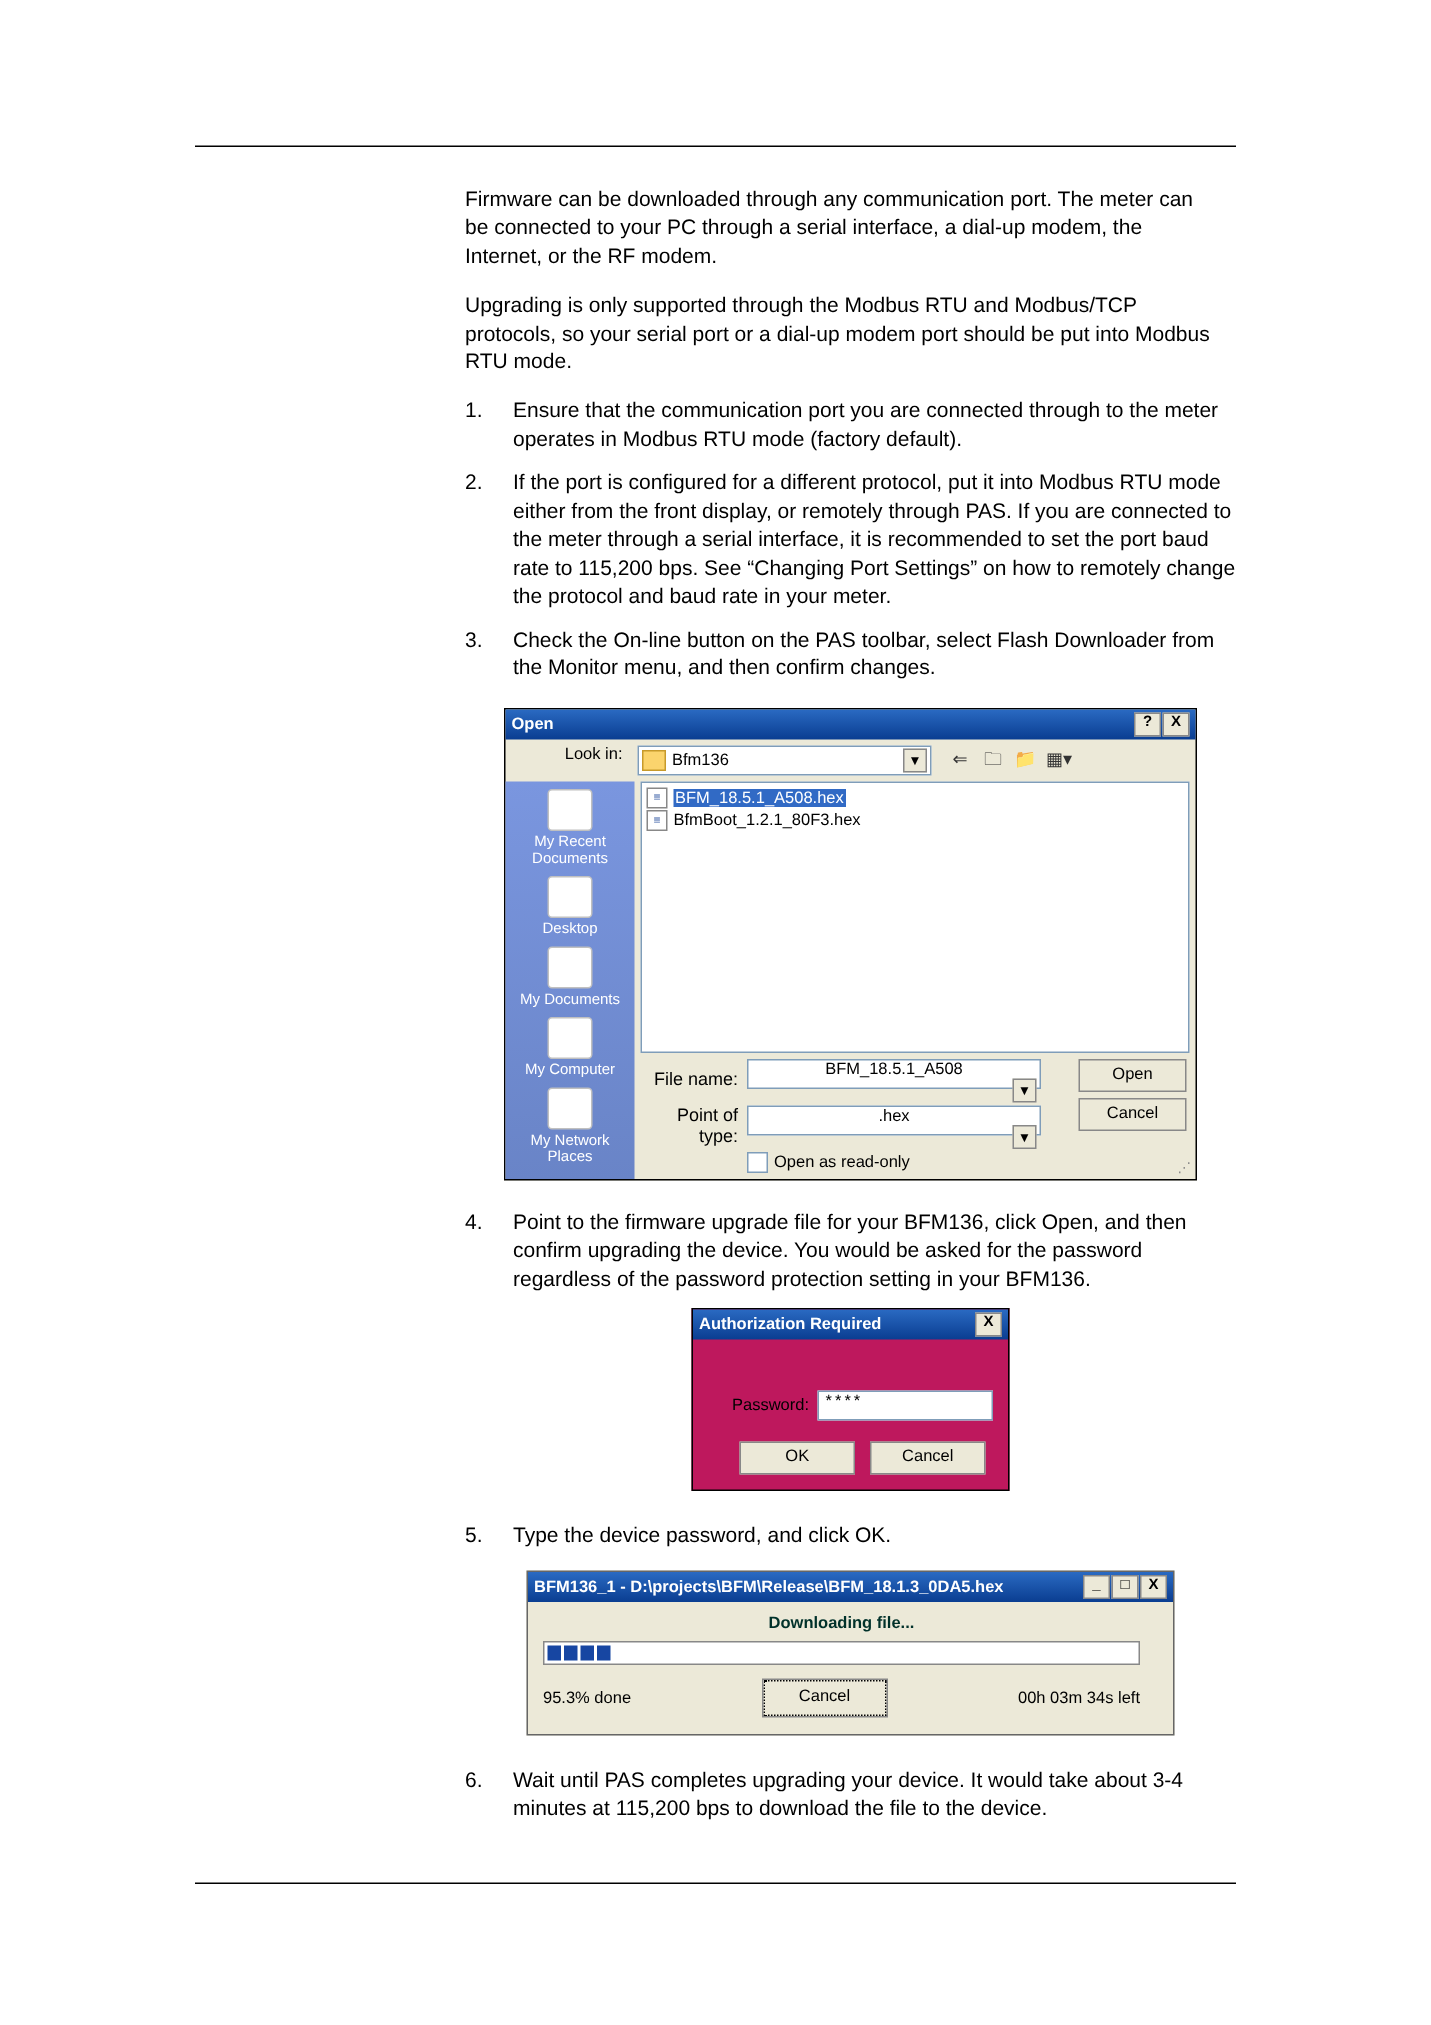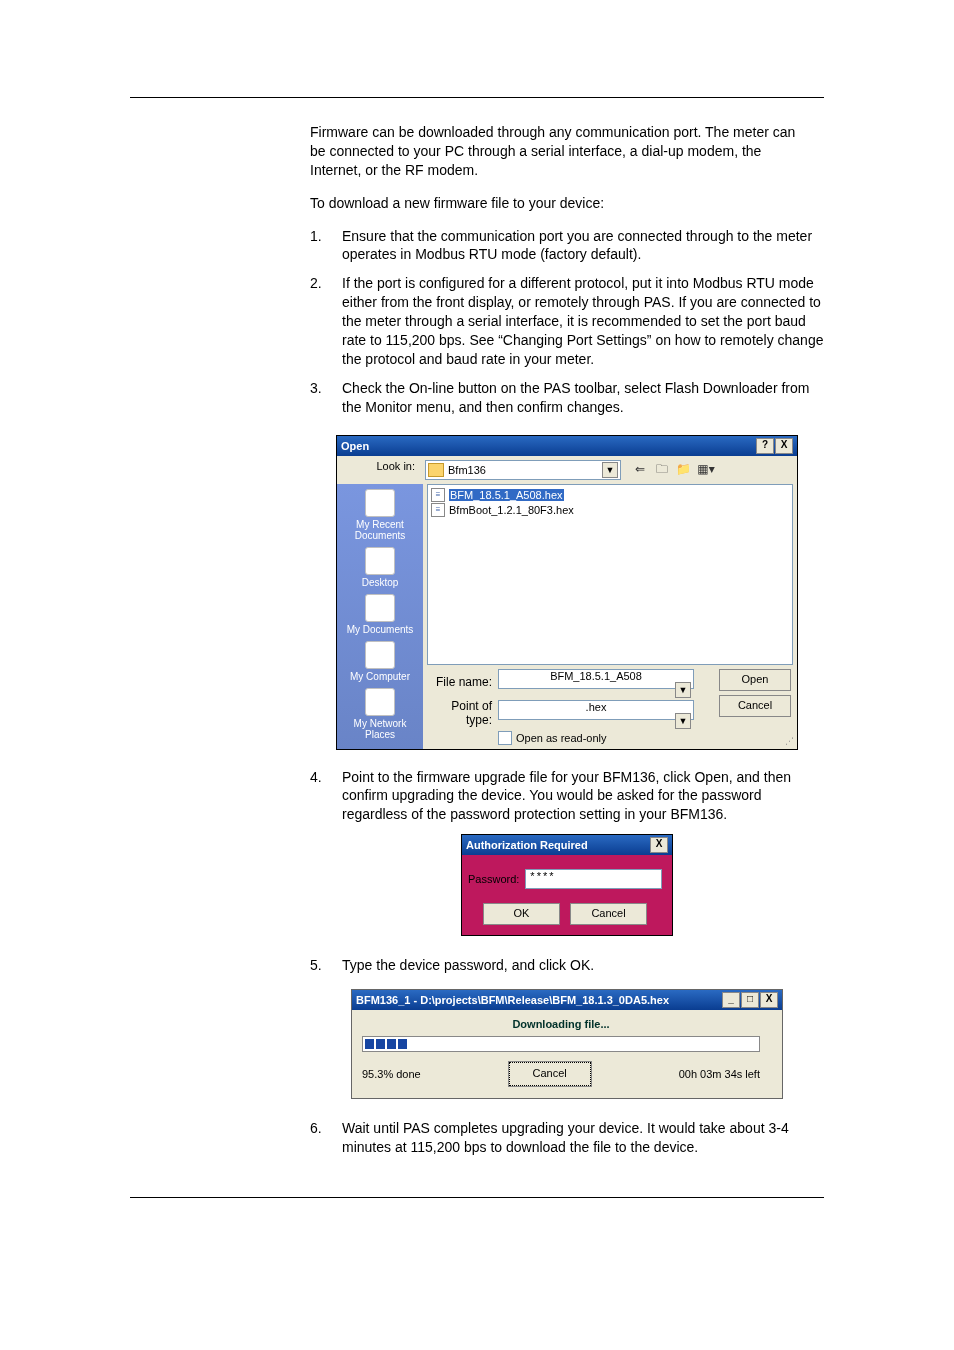--- a/index.html
+++ b/index.html
@@ -254,21 +254,22 @@
   
   .auth-dialog {
     width: 210px;
     margin: 10px auto 20px auto;
     border: 1px solid #000;
     background: #be185d;
     font-family: Tahoma, sans-serif;
     font-size: 11px;
   }
   .auth-body {
-    padding: 14px 10px 10px 6px;
+    padding: 14px 10px 10px 26px;
+    margin-top: 20px;
   }
   .auth-row {
     display: flex;
     align-items: center;
     gap: 6px;
     margin-bottom: 14px;
   }
   .auth-input {
     flex: 1;
     height: 18px;
@@ -338,21 +339,21 @@
   }
 </style>
 </head>
 <body>
 
 <div class="page">
   <hr class="hr-top">
 
   <div class="content">
     <p class="para">Firmware can be downloaded through any communication port. The meter can be connected to your PC through a serial interface, a dial-up modem, the Internet, or the RF modem.</p>
-    <p class="para">To download a new firmware file to your device:</p>
+    <p class="para">Upgrading is only supported through the Modbus RTU and Modbus/TCP protocols, so your serial port or a dial-up modem port should be put into Modbus RTU mode.</p>
 
     <ol class="main-list">
       <li>
           <span class="num">1.</span>
           <span class="txt">Ensure that the communication port you are connected through to the meter operates in Modbus RTU mode (factory default).</span>
         </li>
       <li>
           <span class="num">2.</span>
           <span class="txt">If the port is configured for a different protocol, put it into Modbus RTU mode either from the front display, or remotely through PAS. If you are connected to the meter through a serial interface, it is recommended to set the port baud rate to 115,200 bps. See “Changing Port Settings” on how to remotely change the protocol and baud rate in your meter.</span>
         </li>

